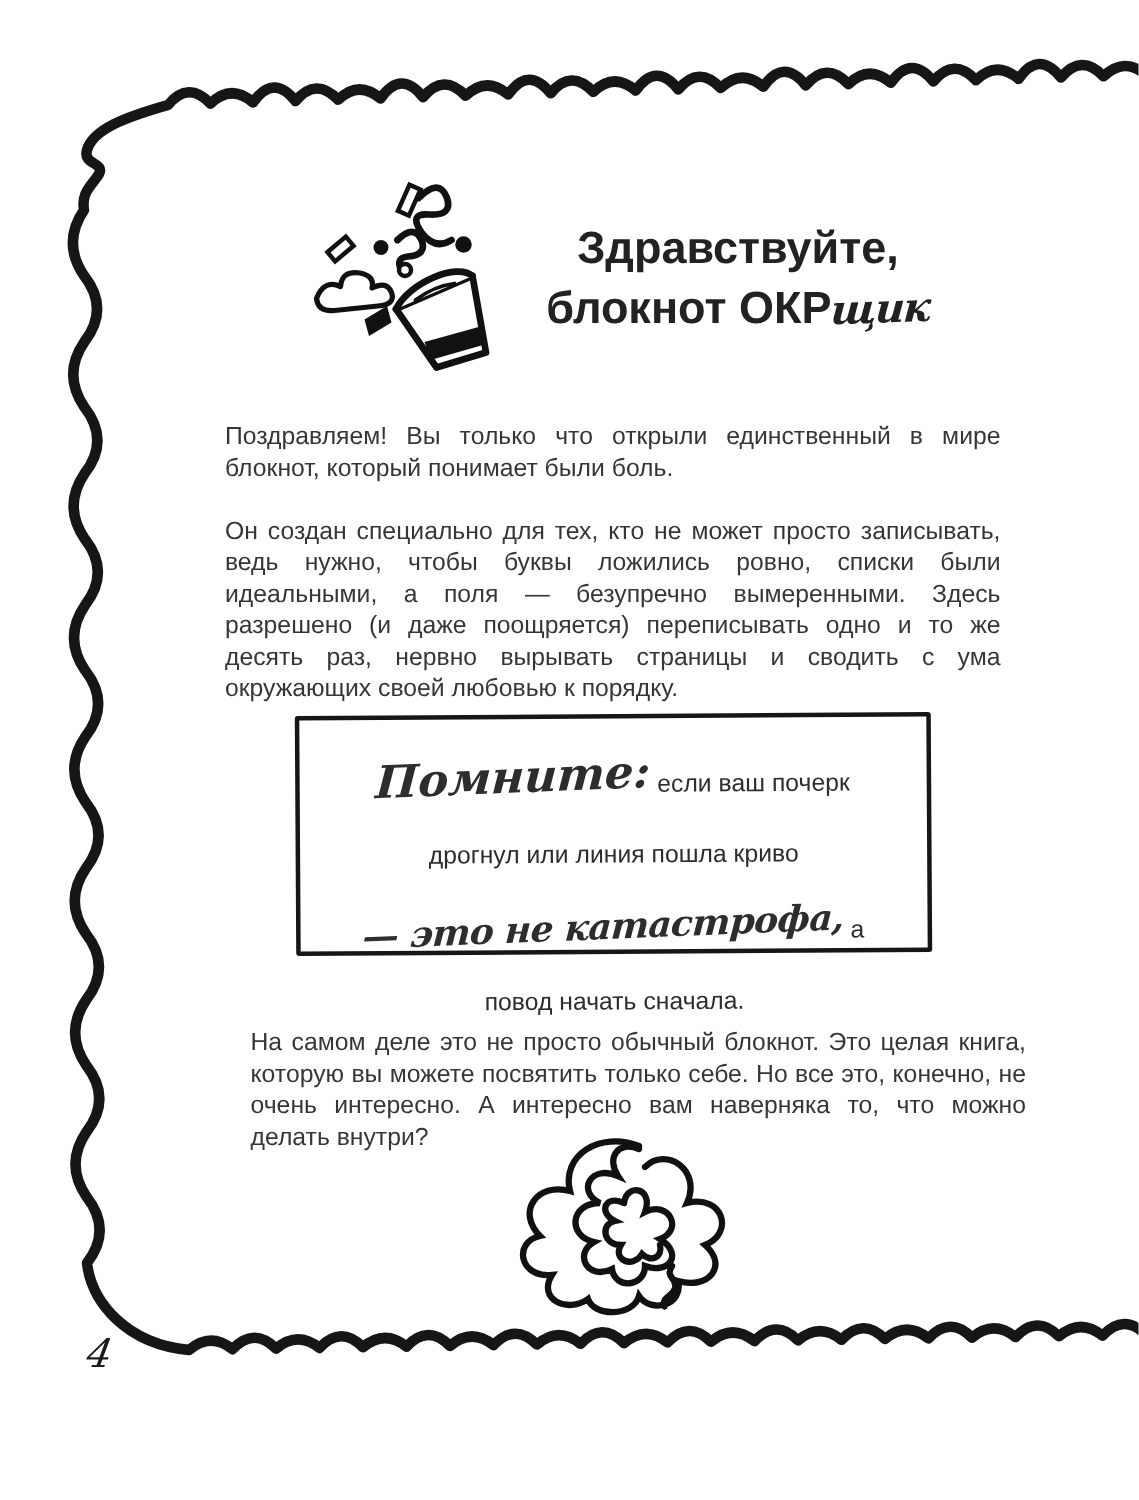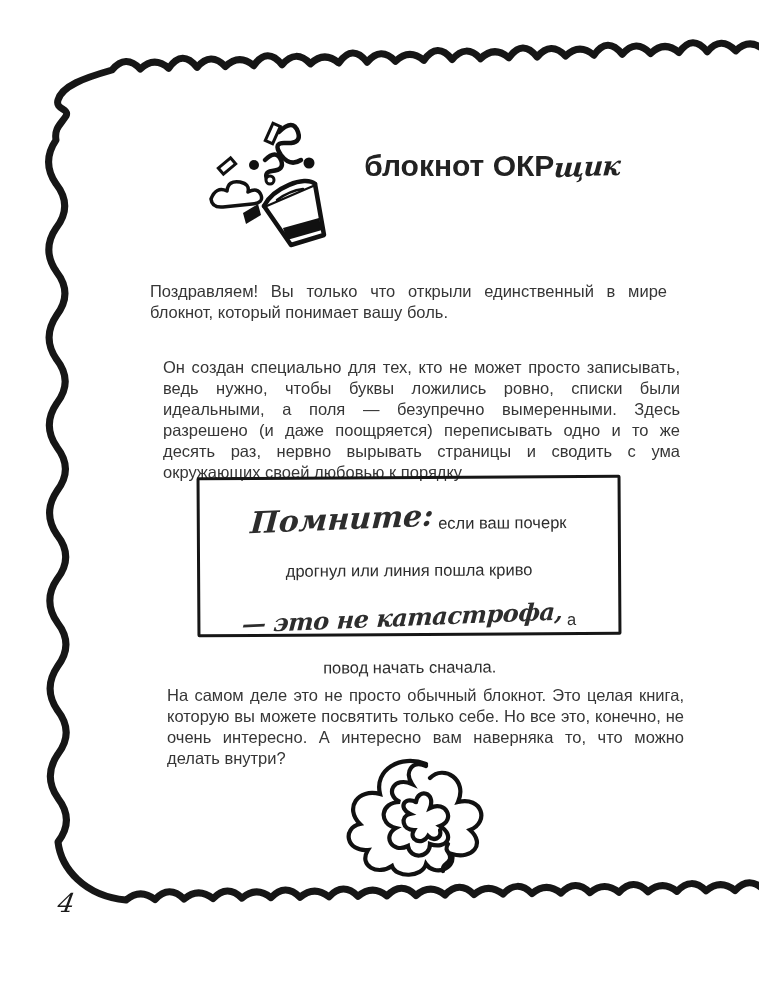--- a/index.html
+++ b/index.html
@@ -83,25 +83,26 @@
   <rect x="30" y="42" width="8" height="16" transform="rotate(50 34 50)" fill="#fff" stroke="#111" stroke-width="3"></rect>
 
   <circle cx="61" cy="49" r="5" fill="#111"></circle>
   <circle cx="116" cy="47" r="5.5" fill="#111"></circle>
   <circle cx="77" cy="64" r="4" fill="#fff" stroke="#111" stroke-width="3"></circle>
 
   <path d="M50 97 l 15 -9 l 3 11 l -15 9 z" fill="#111"></path>
 </svg>
 
 <div class="abs title-block">
+  <div>Здравствуйте,</div>
   <div><span>блокнот ОКР</span><span class="hand title-hand">щик</span></div>
 </div>
 
-<p id="p1" class="abs para" style="margin:0">Поздравляем! Вы только что открыли единственный в мире блокнот, который понимает вашу боль.</p>
-<p id="p2" class="abs para" style="margin:13px">Он создан специально для тех, кто не может просто записывать, ведь нужно, чтобы буквы ложились ровно, списки были идеальными, а поля — безупречно вымеренными. Здесь разрешено (и даже поощряется) переписывать одно и то же десять раз, нервно вырывать страницы и сводить с ума окружающих своей любовью к порядку.</p>
+<p id="p1" class="abs para" style="margin:0">Поздравляем! Вы только что открыли единственный в мире блокнот, который понимает были боль.</p>
+<p id="p2" class="abs para" style="margin:0">Он создан специально для тех, кто не может просто записывать, ведь нужно, чтобы буквы ложились ровно, списки были идеальными, а поля — безупречно вымеренными. Здесь разрешено (и даже поощряется) переписывать одно и то же десять раз, нервно вырывать страницы и сводить с ума окружающих своей любовью к порядку.</p>
 
 <div class="abs note-box">
   <span class="hand note-lead">Помните:</span><span> если ваш почерк дрогнул или линия пошла криво </span><span class="hand note-hand">— это не катастрофа,</span><span> а повод начать сначала.</span>
 </div>
 
 <p id="p3" class="abs para" style="margin:17px">На самом деле это не просто обычный блокнот. Это целая книга, которую вы можете посвятить только себе. Но все это, конечно, не очень интересно. А интересно вам наверняка то, что можно делать внутри?</p>
 
 <svg class="abs ill" style="left:330px;top:750px;" width="172" height="130" viewBox="0 0 172 130" aria-hidden="true">
   <g fill="none" stroke="#111" stroke-width="4.2" stroke-linecap="round">
     <path d="M96 14 C 70 4 44 20 50 44 C 28 38 14 58 30 74 C 12 78 16 102 38 100 C 28 116 48 126 62 116 C 66 128 92 128 96 114 C 104 126 126 120 122 104 C 142 110 156 94 140 80 C 160 72 152 46 128 52 C 138 30 114 14 100 28"></path>

